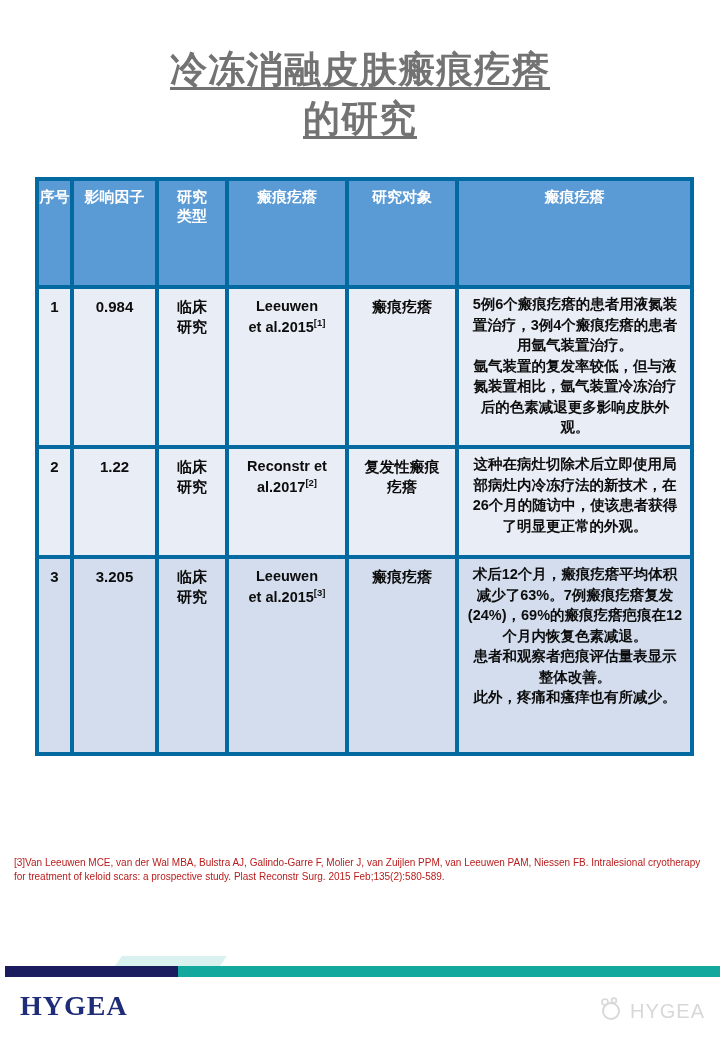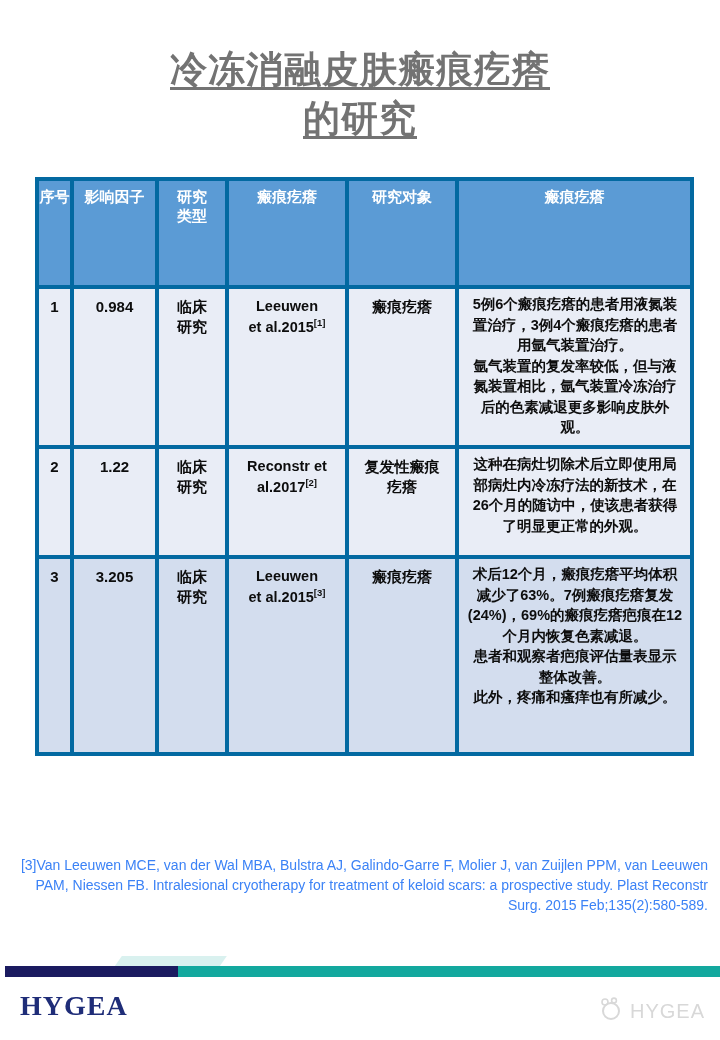--- a/index.html
+++ b/index.html
@@ -90,24 +90,23 @@
     left: 14px;
     top: 856px;
     width: 694px;
   }
   .footnote-small {
     font-size: 10.6px;
     line-height: 1.5;
     color: #151515;
   }
   .footnote-large {
-    font-size: 14px;
+    font-size: 10px;
     line-height: 1.42;
-    color: #3b82f6;
-    text-align: right;
+    color: #b91c1c;
   }
   
   .deco-shape {
     position: absolute;
     left: 118px;
     top: 956px;
     width: 105px;
     height: 11px;
     background: rgba(19, 168, 158, 0.16);
     transform: skewX(-35deg);

